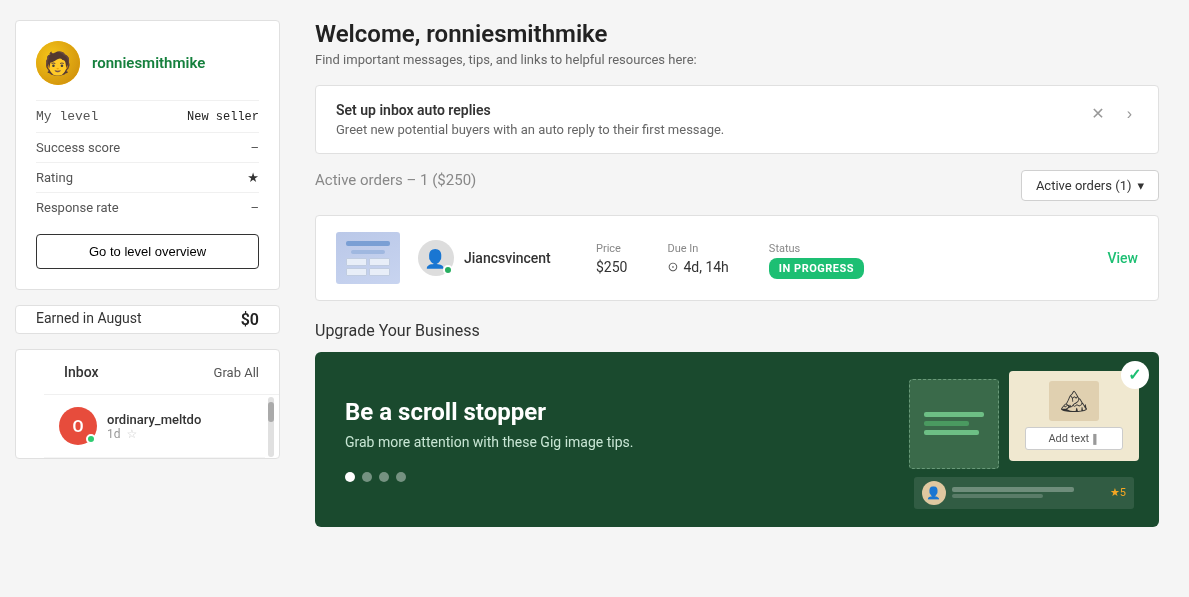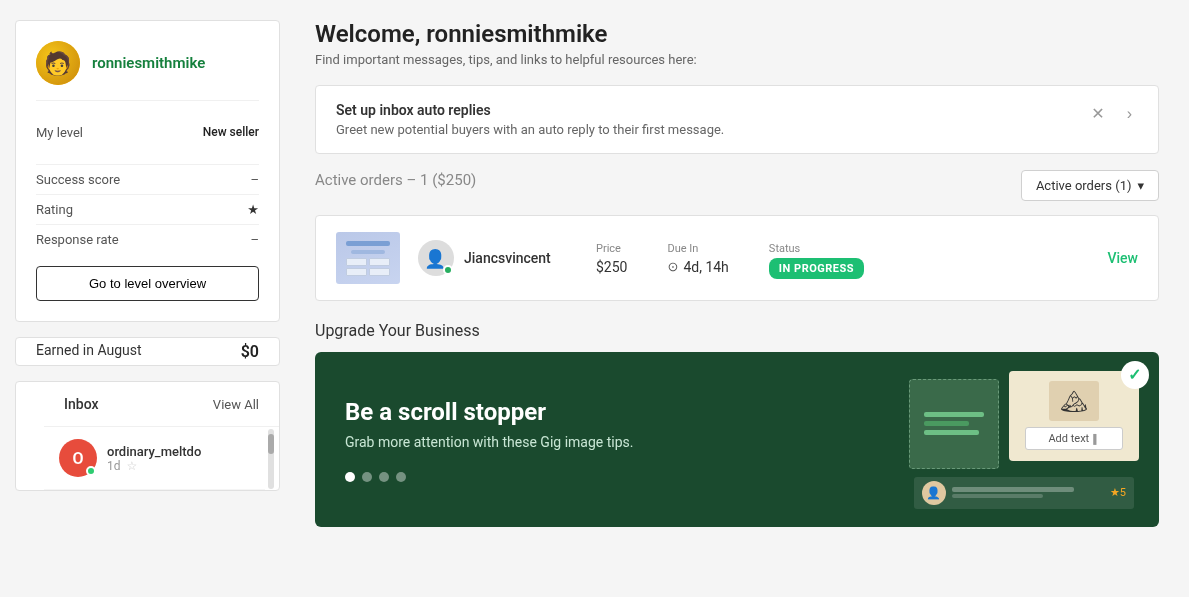--- a/index.html
+++ b/index.html
@@ -59,24 +59,25 @@
       font-size: 22px;
     }
     .username {
       font-size: 15px;
       font-weight: 600;
       color: #15803d;
     }
     .level-row {
       display: flex;
       justify-content: space-between;
-      align-items: flex-start;
-      padding: 24px 0;
+      align-items: center;
+      padding: 8px 0;
       border-top: 1px solid #f0f0f0;
       font-size: 13px;
+      font-family: Liberation Mono, monospace;
     }
     .level-label { color: #555; }
     .level-value { color: #222; font-weight: 500; font-size: 12px; }
     .stat-row {
       display: flex;
       justify-content: space-between;
       align-items: center;
       padding: 7px 0;
       border-top: 1px solid #f0f0f0;
       font-size: 13px;
@@ -472,21 +473,21 @@
     </div>
 
     <div class="earned-card">
       <span class="earned-label">Earned in August</span>
       <span class="earned-value">$0</span>
     </div>
 
     <div class="inbox-card">
       <div class="inbox-header">
         <span class="inbox-title">Inbox</span>
-        <a class="view-all-link">View All</a>
+        <a class="view-all-link">Grab All</a>
       </div>
       <div style="display:flex; align-items:stretch;">
         <div style="flex:1;">
           <div class="inbox-item">
             <div class="msg-avatar">
               O
               <div class="online-dot"></div>
             </div>
             <div class="msg-info">
               <div class="msg-sender">ordinary_meltdo</div>

